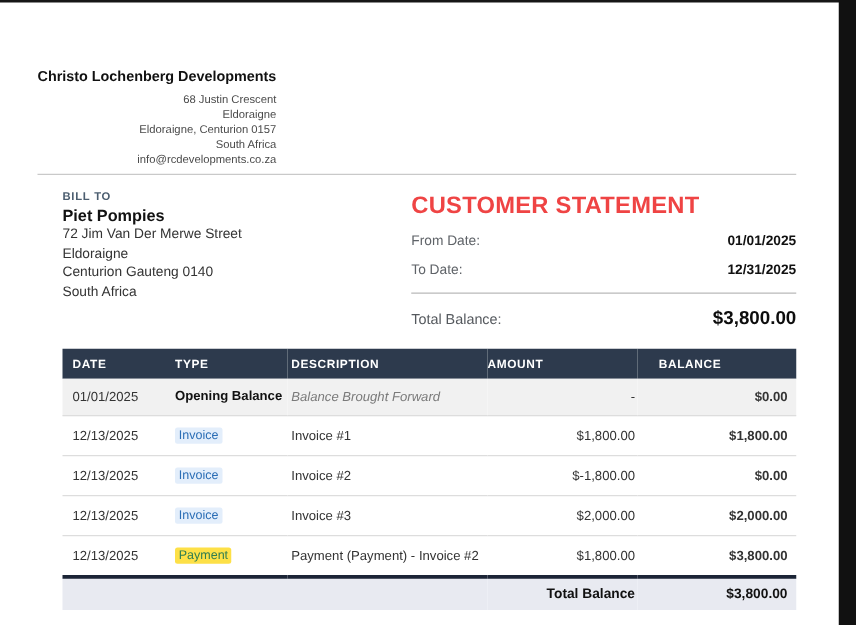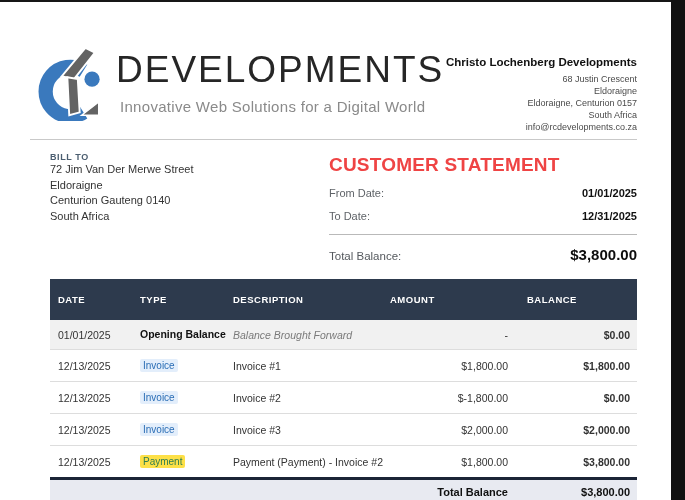--- a/index.html
+++ b/index.html
@@ -68,21 +68,21 @@
   }
   .stmt-table col.c-date    { width: 90px; }
   .stmt-table col.c-type    { width: 90px; }
   .stmt-table col.c-desc    { width: 160px; }
   .stmt-table col.c-amount  { width: 120px; }
   .stmt-table col.c-balance { width: 127px; }
 
   .stmt-table thead th {
     background: #2d3a4d; color: #fff;
     font-size: 9.5px; font-weight: bold; letter-spacing: 0.5px;
-    text-align: left; height: 41px; vertical-align: middle;
+    text-align: left; height: 24px; vertical-align: middle;
   }
   th.h-date { padding-left: 8px; }
   th.h-type { padding-left: 0; }
   th.h-desc { padding-left: 3px; }
   th.h-amount { text-align: right; padding-right: 22px; }
   th.h-balance { padding-left: 17px; }
 
   .stmt-table tbody td {
     font-size: 10.5px; color: #333; vertical-align: middle;
     border-top: 1px solid #ddd;
@@ -118,48 +118,36 @@
 </head>
 <body>
 
 <div class="page">
   <div class="edge-top"></div>
   <div class="edge-right"></div>
 
   <div class="content">
 
     <div class="header-row">
-      <div class="brand">
-        <svg class="brand-logo" viewBox="0 0 80 80">
-          <path d="M50 28 A26 26 0 1 0 50 72" fill="none" stroke="#3a79bd" stroke-width="15"></path>
-          <polygon points="52,4 62,9 40,37 27,34" fill="#636363" stroke="#fff" stroke-width="2"></polygon>
-          <polygon points="33,35 44,37 46,72 35,75" fill="#636363" stroke="#fff" stroke-width="2"></polygon>
-          <circle cx="59" cy="37" r="8" fill="#3a79bd"></circle>
-          <polygon points="48,75 66,61 66,75" fill="#636363" stroke="#fff" stroke-width="1.5"></polygon>
-        </svg>
-        <div class="brand-text">
-          <div class="brand-name">DEVELOPMENTS</div>
-          <div class="brand-tagline">Innovative Web Solutions for a Digital World</div>
-        </div>
-      </div>
       <div class="company">
         <div class="company-name">Christo Lochenberg Developments</div>
         <div class="company-line">68 Justin Crescent</div>
         <div class="company-line">Eldoraigne</div>
         <div class="company-line">Eldoraigne, Centurion 0157</div>
         <div class="company-line">South Africa</div>
         <div class="company-line">info@rcdevelopments.co.za</div>
       </div>
     </div>
 
     <hr class="header-divider">
 
     <div class="info-row">
       <div class="bill-to">
         <div class="bill-to-label">BILL TO</div>
+        <div class="bill-to-name">Piet Pompies</div>
         <div class="bill-to-line">72 Jim Van Der Merwe Street</div>
         <div class="bill-to-line">Eldoraigne</div>
         <div class="bill-to-line">Centurion Gauteng 0140</div>
         <div class="bill-to-line">South Africa</div>
       </div>
 
       <div class="statement">
         <div class="statement-title">CUSTOMER STATEMENT</div>
         <div class="stmt-row">
           <span class="stmt-label">From Date:</span>

